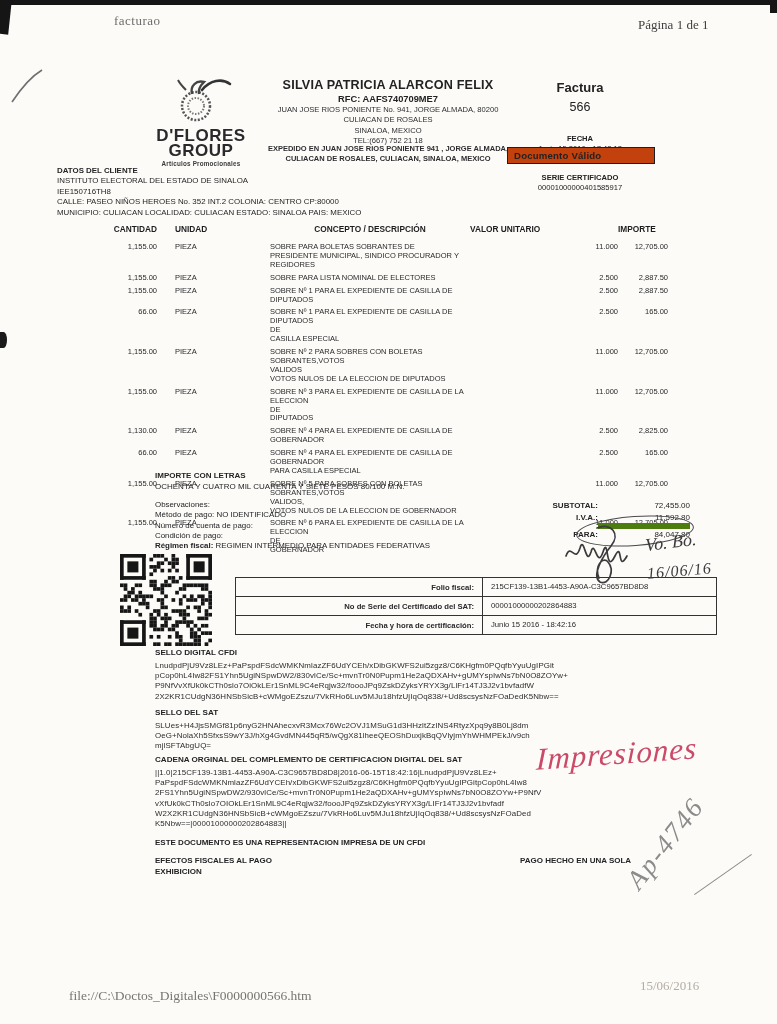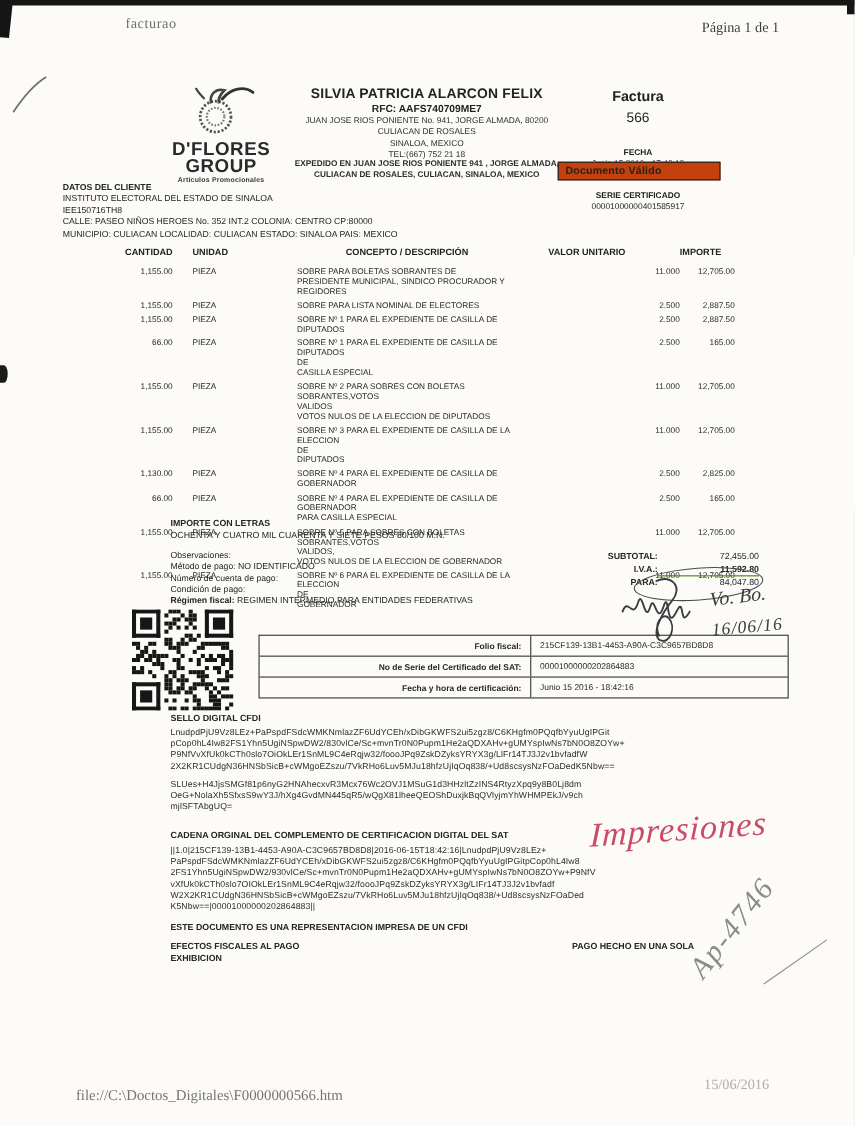--- a/index.html
+++ b/index.html
@@ -47,21 +47,21 @@
   .client{position:absolute;left:57px;top:166px;font-size:7.9px;line-height:10.4px;color:#252527;}
   .client .b{font-weight:bold;}
 
   
   .items{position:absolute;left:57px;top:224px;width:660px;}
   .items .hd,.items .row{display:grid;grid-template-columns:100px 113px 200px 148px 99px;}
   .items .hd{font-size:8.3px;font-weight:bold;color:#1d1d1f;margin-bottom:9px;}
   .items .hd .c1{text-align:right;padding-right:0px;}
   .items .hd .c2{padding-left:18px;}
   .items .hd .c3{text-align:center;}
-  .items .hd .c4{text-align:center;padding-right:21px;}
+  .items .hd .c4{text-align:left;padding-right:21px;}
   .items .hd .c5{text-align:right;padding-right:62px;}
   .items .row{font-size:7.5px;line-height:8.9px;color:#29292b;margin-bottom:4px;}
   .items .row .c1{text-align:right;}
   .items .row .c2{padding-left:18px;}
   .items .row .c3{white-space:pre-line;padding-right:6px;}
   .items .row .c4{text-align:right;}
   .items .row .c5{text-align:right;padding-right:49px;}
 
   
   .letras{position:absolute;left:155px;top:470px;font-size:8px;line-height:11px;color:#242426;}
@@ -69,21 +69,21 @@
   .obs{position:absolute;left:155px;top:500px;font-size:7.9px;line-height:10.3px;color:#242426;}
   .obs .b{font-weight:normal;}
   .regimen{position:absolute;left:155px;top:541px;font-size:7.9px;color:#242426;}
   .regimen .b{font-weight:bold;}
 
   
   .totals{position:absolute;left:470px;top:500px;width:220px;font-size:8px;color:#242426;}
   .totals .trow{display:flex;justify-content:flex-end;line-height:11.5px;}
   .totals .lab{font-weight:bold;text-align:right;width:80px;}
   .totals .val{width:92px;text-align:right;}
-  .totals .val.iva{border-bottom:1px solid #4d7c0f;font-weight:bold;}
+  .totals .val.iva{border-bottom:6px solid #4d7c0f;}
 
   
   .sat{position:absolute;left:235px;top:577px;width:480px;border:1.2px solid #333;}
   .sat .r{display:flex;border-bottom:1.2px solid #333;height:18px;align-items:center;}
   .sat .r:last-child{border-bottom:none;}
   .sat .lab{width:238px;text-align:right;font-size:7.7px;font-weight:bold;padding-right:8px;color:#29292b;}
   .sat .val{flex:1;font-size:7.7px;border-left:1.2px solid #333;padding-left:8px;line-height:18px;height:18px;color:#29292b;}
 
   .qr{position:absolute;left:117px;top:554px;width:98px;height:92px;}
 
@@ -521,20 +521,21 @@
 
   <div class="blk" style="top:648px;">
     <div class="h">SELLO DIGITAL CFDI</div>
     <div class="body">LnudpdPjU9Vz8LEz+PaPspdFSdcWMKNmlazZF6UdYCEh/xDibGKWFS2ui5zgz8/C6KHgfm0PQqfbYyuUgIPGit
 pCop0hL4Iw82FS1Yhn5UgiNSpwDW2/830vlCe/Sc+mvnTr0N0Pupm1He2aQDXAHv+gUMYspIwNs7bN0O8ZOYw+
 P9NfVvXfUk0kCTh0slo7OiOkLEr1SnML9C4eRqjw32/foooJPq9ZskDZyksYRYX3g/LlFr14TJ3J2v1bvfadfW
 2X2KR1CUdgN36HNSbSicB+cWMgoEZszu/7VkRHo6Luv5MJu18hfzUjIqOq838/+Ud8scsysNzFOaDedK5Nbw==</div>
   </div>
 
   <div class="blk" style="top:708px;">
+    <div class="h">SELLO DEL SAT</div>
     <div class="body">SLUes+H4JjsSMGf81p6nyG2HNAhecxvR3Mcx76Wc2OVJ1MSuG1d3HHzltZzINS4RtyzXpq9y8B0Lj8dm
 OeG+NolaXh5SfxsS9wY3J/hXg4GvdMN445qR5/wQgX81lheeQEOShDuxjkBqQVlyjmYhWHMPEkJ/v9ch
 mjlSFTAbgUQ=</div>
   </div>
 
   <div class="blk cadena" style="top:755px;">
     <div class="h">CADENA ORGINAL DEL COMPLEMENTO DE CERTIFICACION DIGITAL DEL SAT</div>
     <div class="body">||1.0|215CF139-13B1-4453-A90A-C3C9657BD8D8|2016-06-15T18:42:16|LnudpdPjU9Vz8LEz+
 PaPspdFSdcWMKNmlazZF6UdYCEh/xDibGKWFS2ui5zgz8/C6KHgfm0PQqfbYyuUgIPGitpCop0hL4Iw8
 2FS1Yhn5UgiNSpwDW2/930vlCe/Sc+mvnTr0N0Pupm1He2aQDXAHv+gUMYspIwNs7bN0O8ZOYw+P9NfV

